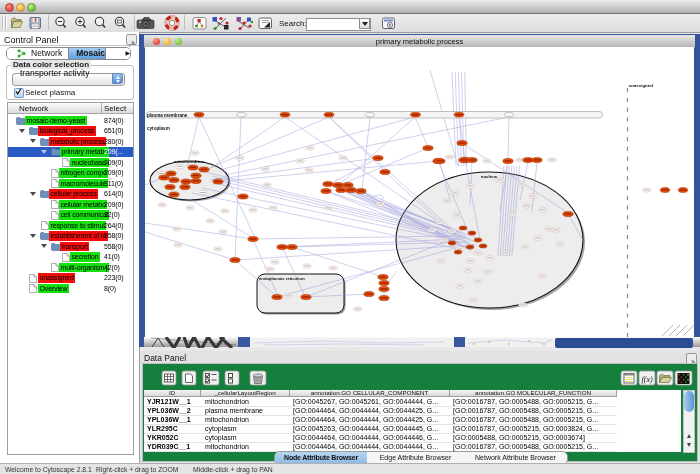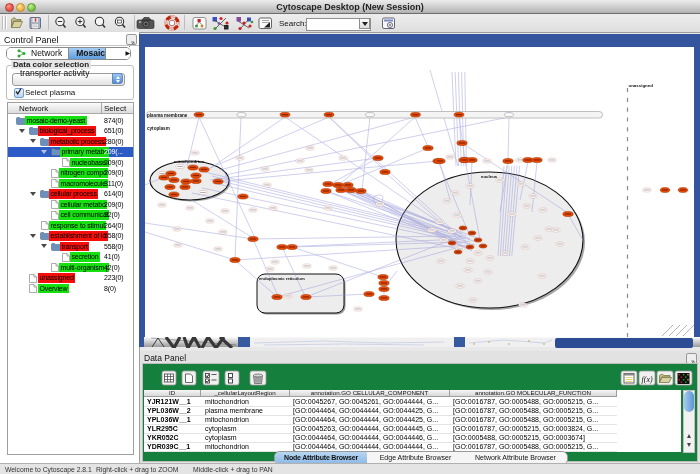--- a/index.html
+++ b/index.html
@@ -59,21 +59,20 @@
   .btab{position:absolute;top:0;height:12px;line-height:12px;font-size:7px;color:#111;text-align:center;border-right:1px solid #9a9a9a;background:#f5f5f5;overflow:hidden;}
 </style>
 </head>
 <body>
 <div id="app">
 
   <div id="titlebar" class="abs">
     <div class="abs tl" style="left:5px;background:radial-gradient(circle at 35% 30%,#ff9a8a,#ec6054 45%,#d33a2e);border:0.5px solid #b5352b;"></div>
     <div class="abs tl" style="left:16px;background:radial-gradient(circle at 35% 30%,#ffe9a8,#f5bf4f 45%,#e3a030);border:0.5px solid #c08e2c;"></div>
     <div class="abs tl" style="left:27px;background:radial-gradient(circle at 35% 30%,#c8f0a0,#8cd152 45%,#62a834);border:0.5px solid #5e9a30;"></div>
-    <div class="abs" id="title-text">Cytoscape Desktop (New Session)</div>
   </div>
 
   <div id="toolbar" class="abs">
     <div class="abs" style="left:2px;top:2px;width:1px;height:13px;background:#bbb;border-right:1px solid #fff;"></div>
     <div class="abs" style="left:5px;top:2px;width:1px;height:13px;background:#bbb;border-right:1px solid #fff;"></div>
     <div class="abs tsep" style="left:48px;"></div>
     <div class="abs tsep" style="left:134px;"></div>
     <div class="abs tsep" style="left:184px;"></div>
     <div id="tb-icons" class="abs" style="left:0;top:0;">
       <svg class="abs" style="left:0;top:0" width="420" height="18" viewBox="0 0 420 18">
@@ -311,20 +310,26 @@
               <path d="M5 0.5 L5 3 L7.5 3" fill="none" stroke="#8a8a8a" stroke-width="0.7"></path>
             </svg>
             <span class="lbl g" style="left:30px;padding:0 1.5px;max-width:68px;">Overview</span>
             <span class="num" style="color:#000;">8(0)</span>
           </div>
       </div>
     </div>
   </div>
 
   <div id="netwin" class="abs">
+    <div id="nw-title" class="abs">
+      <div class="abs tl" style="left:9px;top:3px;width:7px;height:7px;border-radius:50%;background:radial-gradient(circle at 35% 30%,#ff9a8a,#ec6054 45%,#d33a2e);"></div>
+      <div class="abs tl" style="left:20px;top:3px;width:7px;height:7px;border-radius:50%;background:radial-gradient(circle at 35% 30%,#ffe9a8,#f5bf4f 45%,#e3a030);"></div>
+      <div class="abs tl" style="left:31px;top:3px;width:7px;height:7px;border-radius:50%;background:radial-gradient(circle at 35% 30%,#c8f0a0,#8cd152 45%,#62a834);"></div>
+      <div class="abs" style="left:0;top:2px;width:551px;text-align:center;font-size:7.5px;color:#111;">primary metabolic process</div>
+    </div>
     <div id="nw-canvas" class="abs">
       <svg class="abs" style="left:0;top:0" width="549" height="290" viewBox="145 47 549 290">
       <ellipse cx="191" cy="182" rx="39.5" ry="19.5" fill="#000" opacity="0.35"></ellipse>
       <ellipse cx="189.5" cy="180.5" rx="39.5" ry="19.5" fill="#ededed" stroke="#111" stroke-width="1.1"></ellipse>
       <ellipse cx="491.5" cy="242" rx="93.5" ry="68" fill="#000" opacity="0.35"></ellipse>
       <ellipse cx="489.5" cy="240" rx="93.5" ry="68" fill="#ededed" stroke="#111" stroke-width="1.1"></ellipse>
       <rect x="258.5" y="275.5" width="87" height="39" rx="8" fill="#000" opacity="0.4"></rect>
       <rect x="257" y="274" width="87" height="39" rx="8" fill="#ededed" stroke="#111" stroke-width="1"></rect>
       <line x1="627.5" y1="88" x2="627.5" y2="337" stroke="#8a8a8a" stroke-width="1.2" stroke-dasharray="4.2,5.6"></line>
       <g stroke="#9090d8" fill="none" opacity="0.62">

